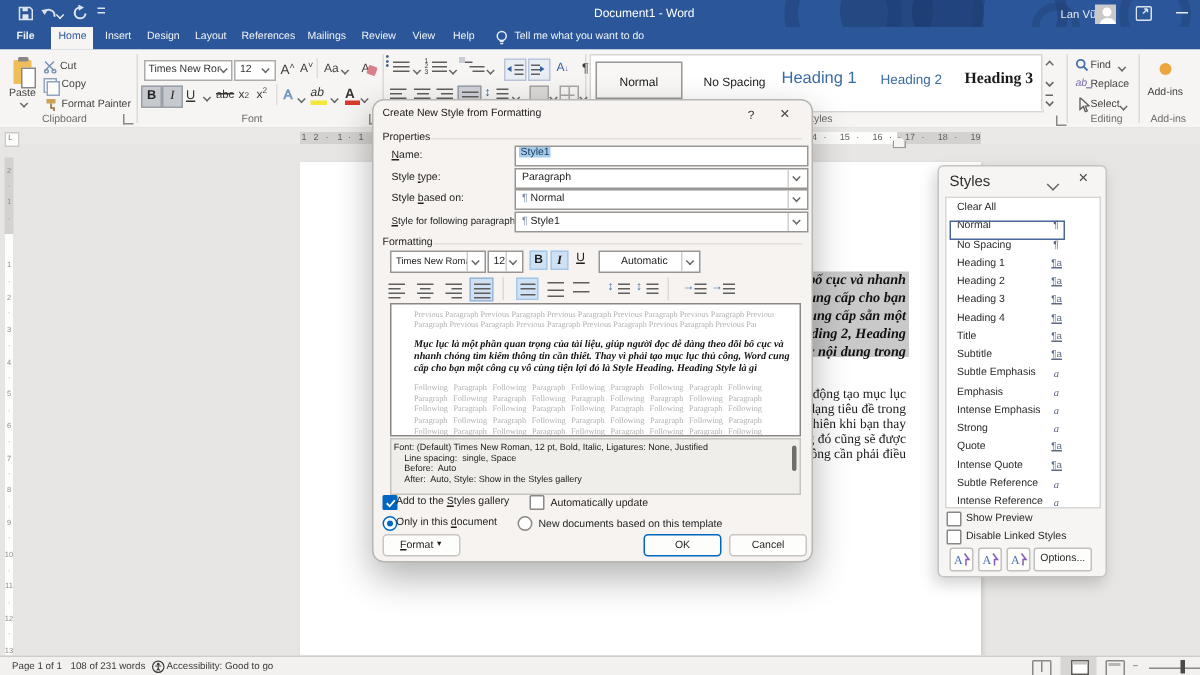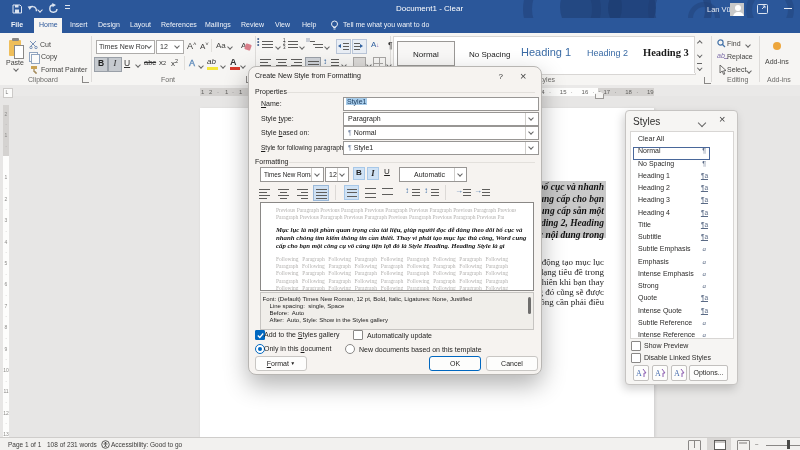--- a/index.html
+++ b/index.html
@@ -31,21 +31,21 @@
         <path d="M2.6 3.4 Q4.5 2.2 6.2 2.6 Q9.6 3.2 9.4 7.2" fill="none" stroke="#dce4f0" stroke-width="1.3"></path>
         <path d="M0.6 2.6 L5 2.2 L2.8 6z" fill="#dce4f0"></path>
       </svg>
   <div class="chev chevw" style="left:38px;top:8px;"></div>
   <svg class="abs" style="left:48px;top:3px" width="11" height="11" viewBox="0 0 11 11">
         <path d="M9 6 A3.6 3.6 0 1 1 5.5 2" fill="none" stroke="#dce4f0" stroke-width="1.4"></path>
         <path d="M4.2 0 L8 2 L4.5 4.2z" fill="#dce4f0"></path>
       </svg>
   <div class="abs" style="left:65px;top:5px;width:5px;height:1px;background:#dce4f0;"></div>
   <div class="abs" style="left:65px;top:8px;width:5px;height:1px;background:#dce4f0;"></div>
-  <div class="abs" style="left:396px;top:4px;color:#fff;font-size:8px;">Document1 - Clear</div>
+  <div class="abs" style="left:396px;top:4px;color:#fff;font-size:8px;">Document1 - Word</div>
   <div class="abs" style="left:707px;top:4.5px;color:#e8ecf4;font-size:7.5px;">Lan Vũ</div>
   <div class="abs" style="left:730px;top:2.5px;width:14px;height:13px;background:#c9c9c9;overflow:hidden;">
      <div class="abs" style="left:5px;top:2px;width:6px;height:6px;border-radius:50%;background:#fff;"></div>
      <div class="abs" style="left:2.5px;top:9px;width:11px;height:7px;border-radius:5px 5px 0 0;background:#fff;"></div>
   </div>
   <svg class="abs" style="left:757px;top:4px" width="11" height="10" viewBox="0 0 11 10">
         <rect x="0.5" y="0.5" width="10" height="9" rx="1" fill="none" stroke="#dce4f0"></rect>
         <path d="M5 5 L8 2 M8 2 h-2.2 M8 2 v2.2" stroke="#dce4f0" fill="none"></path>
       </svg>
   <div class="abs" style="left:784px;top:8px;width:8px;height:1px;background:#e8ecf4;"></div>

